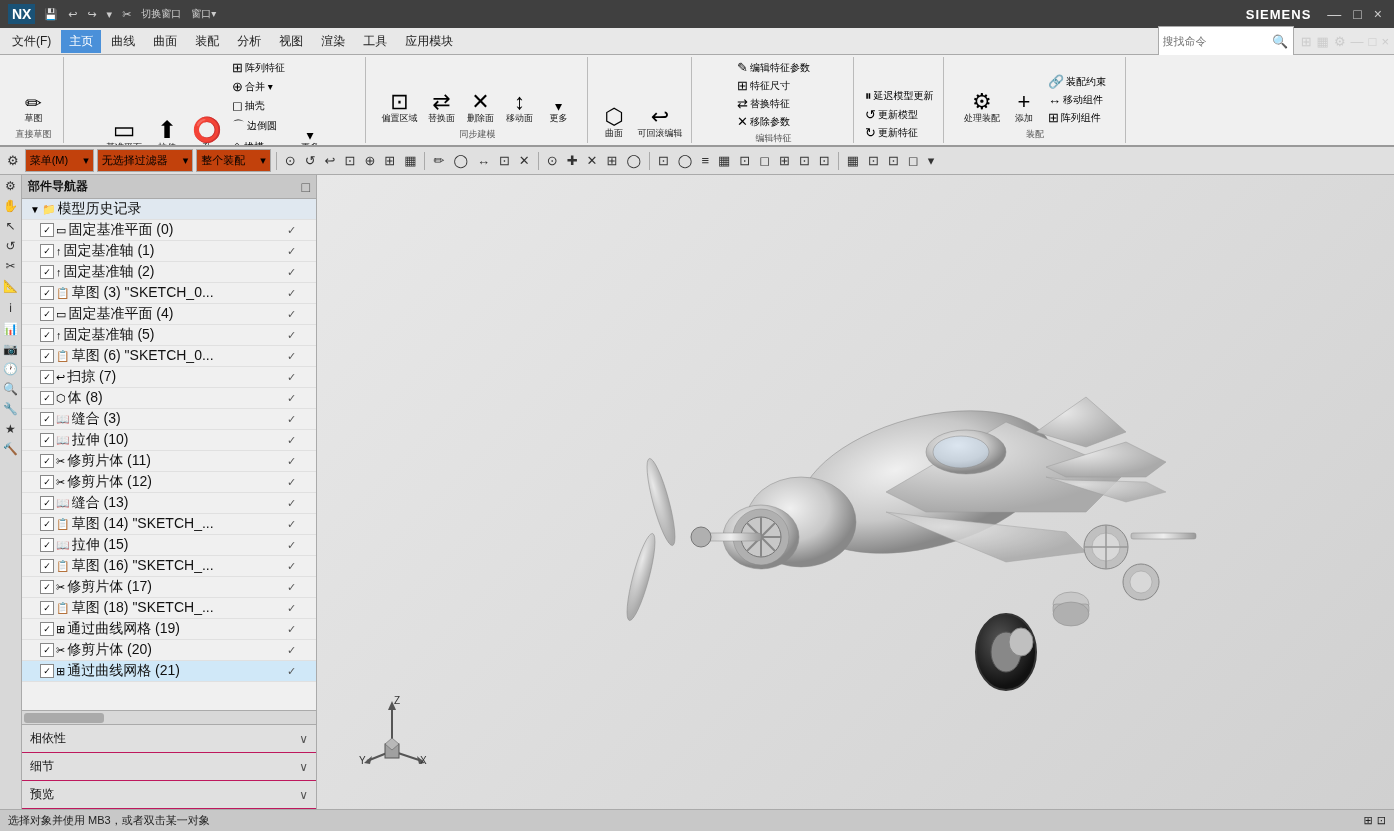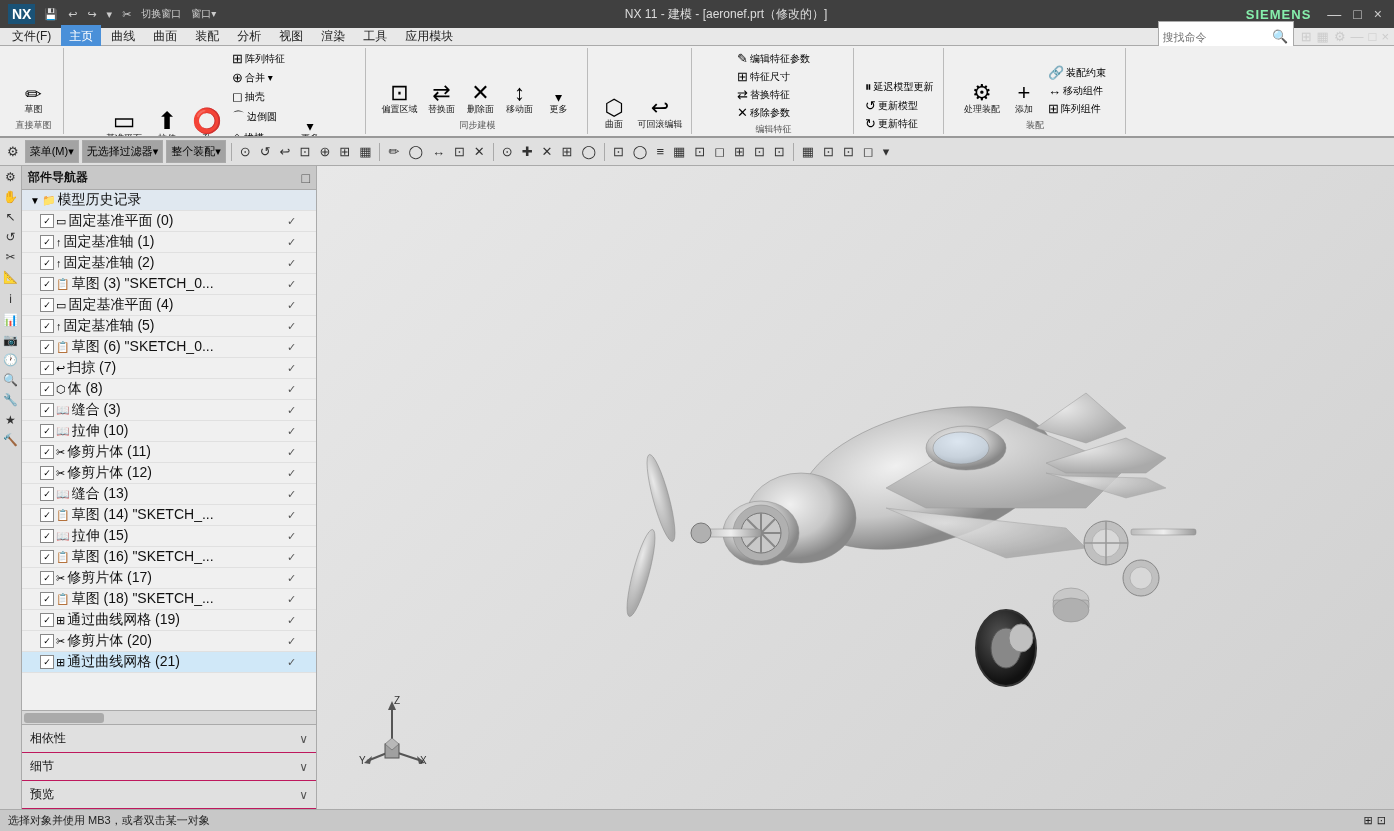--- a/index.html
+++ b/index.html
@@ -5,46 +5,46 @@
     * { box-sizing: border-box; margin: 0; padding: 0; }
     body { font-family: 'Microsoft YaHei', Arial, sans-serif; font-size: 12px; background: #c0c0c0; width: 1394px; height: 831px; overflow: hidden; display: flex; flex-direction: column; }
 
     
     #title-bar { display: flex; align-items: center; justify-content: space-between; background: #404040; color: #fff; height: 28px; padding: 0 8px; flex-shrink: 0; }
     #title-bar .left { display: flex; align-items: center; gap: 6px; }
     #title-bar .nx-logo { font-weight: bold; font-size: 14px; color: #fff; background: #1a5276; padding: 2px 4px; }
     #title-bar .title-icons { display: flex; gap: 4px; align-items: center; }
     #title-bar .title-icons span { color: #ccc; font-size: 11px; cursor: pointer; padding: 1px 3px; }
     #title-bar .title-text { flex: 1; text-align: center; font-size: 12px; color: #ddd; }
-    #title-bar .siemens { color: #86efac; font-size: 13px; font-weight: bold; letter-spacing: 1px; margin-left: 13px; }
+    #title-bar .siemens { color: #ffffff; font-size: 13px; font-weight: bold; letter-spacing: 1px; margin-left: 13px; }
     #title-bar .win-controls { display: flex; gap: 4px; }
     #title-bar .win-controls span { color: #ccc; cursor: pointer; font-size: 14px; padding: 0 4px; }
 
     
-    #menu-bar { display: flex; align-items: center; background: #e8e8e8; height: 18px; border-bottom: 1px solid #aaa; flex-shrink: 0; padding: 0 4px; gap: 2px; }
+    #menu-bar { display: flex; align-items: center; background: #e8e8e8; height: 27px; border-bottom: 1px solid #aaa; flex-shrink: 0; padding: 0 4px; gap: 2px; }
     #menu-bar .menu-item { padding: 3px 8px; cursor: pointer; font-size: 12px; color: #222; white-space: nowrap; }
     #menu-bar .menu-item.active { background: #4a90d9; color: #fff; }
 
     
     #ribbon { display: flex; flex-direction: column; background: #f0f0f0; border-bottom: 2px solid #999; flex-shrink: 0; }
     #ribbon-content { display: flex; height: 90px; padding: 2px 4px; gap: 2px; align-items: stretch; overflow: hidden; }
     .ribbon-group { display: flex; flex-direction: column; border-right: 1px solid #bbb; padding: 2px 6px; align-items: center; min-width: 60px; }
     .ribbon-group-title { font-size: 9px; color: #555; margin-top: auto; padding-top: 2px; }
     .ribbon-group-content { display: flex; flex-direction: row; gap: 3px; align-items: flex-end; flex: 1; flex-wrap: wrap; justify-content: center; }
     .ribbon-btn { display: flex; flex-direction: column; align-items: center; justify-content: center; cursor: pointer; padding: 2px 3px; border-radius: 2px; min-width: 36px; max-width: 50px; }
     .ribbon-btn .icon { font-size: 20px; line-height: 1; }
     .ribbon-btn .label { font-size: 9px; color: #222; text-align: center; line-height: 1.2; white-space: nowrap; }
     .ribbon-btn-small { display: flex; flex-direction: row; align-items: center; gap: 2px; cursor: pointer; padding: 1px 3px; border-radius: 2px; font-size: 10px; white-space: nowrap; }
     .ribbon-btn-small .icon { font-size: 13px; }
 
     
     #toolbar-row { display: flex; align-items: center; background: #e0e0e0; height: 28px; border-bottom: 1px solid #aaa; flex-shrink: 0; padding: 0 4px; gap: 3px; overflow: hidden; }
     #toolbar-row .tb-btn { font-size: 13px; cursor: pointer; padding: 2px 3px; color: #333; border-radius: 2px; }
     #toolbar-row .tb-separator { width: 1px; height: 18px; background: #aaa; margin: 0 2px; }
-    #toolbar-row .tb-dropdown { display: flex; align-items: center; background: #a3a3a3; border: 1px solid #aaa; padding: 3px 4px; font-size: 11px; cursor: pointer; gap: 0; }
+    #toolbar-row .tb-dropdown { display: flex; align-items: center; background: #c2410c; border: 1px solid #aaa; padding: 3px 4px; font-size: 11px; cursor: pointer; gap: 15px; }
 
     
     #main-area { display: flex; flex: 1; overflow: hidden; }
 
     
     #left-icons { display: flex; flex-direction: column; background: #d8d8d8; width: 22px; border-right: 1px solid #aaa; padding: 2px; gap: 2px; align-items: center; flex-shrink: 0; }
     #left-icons .si { font-size: 12px; cursor: pointer; color: #333; padding: 2px; border-radius: 2px; }
 
     
     #part-nav { width: 295px; display: flex; flex-direction: column; background: #e8e8e8; border-right: 1px solid #aaa; flex-shrink: 0; }
@@ -98,21 +98,20 @@
     <div class="title-icons">
       <span>💾</span>
       <span>↩</span>
       <span>↪</span>
       <span>▾</span>
       <span>✂</span>
       <span style="font-size:10px;">切换窗口</span>
       <span style="font-size:10px;">窗口▾</span>
     </div>
   </div>
-  <div class="title-text">NX 11 - 建模 - [aeronef.prt（修改的）]</div>
   <div style="display:flex;align-items:center;gap:12px;">
     <span class="siemens">SIEMENS</span>
     <div class="win-controls">
       <span>—</span>
       <span>□</span>
       <span>×</span>
     </div>
   </div>
 </div>
 

